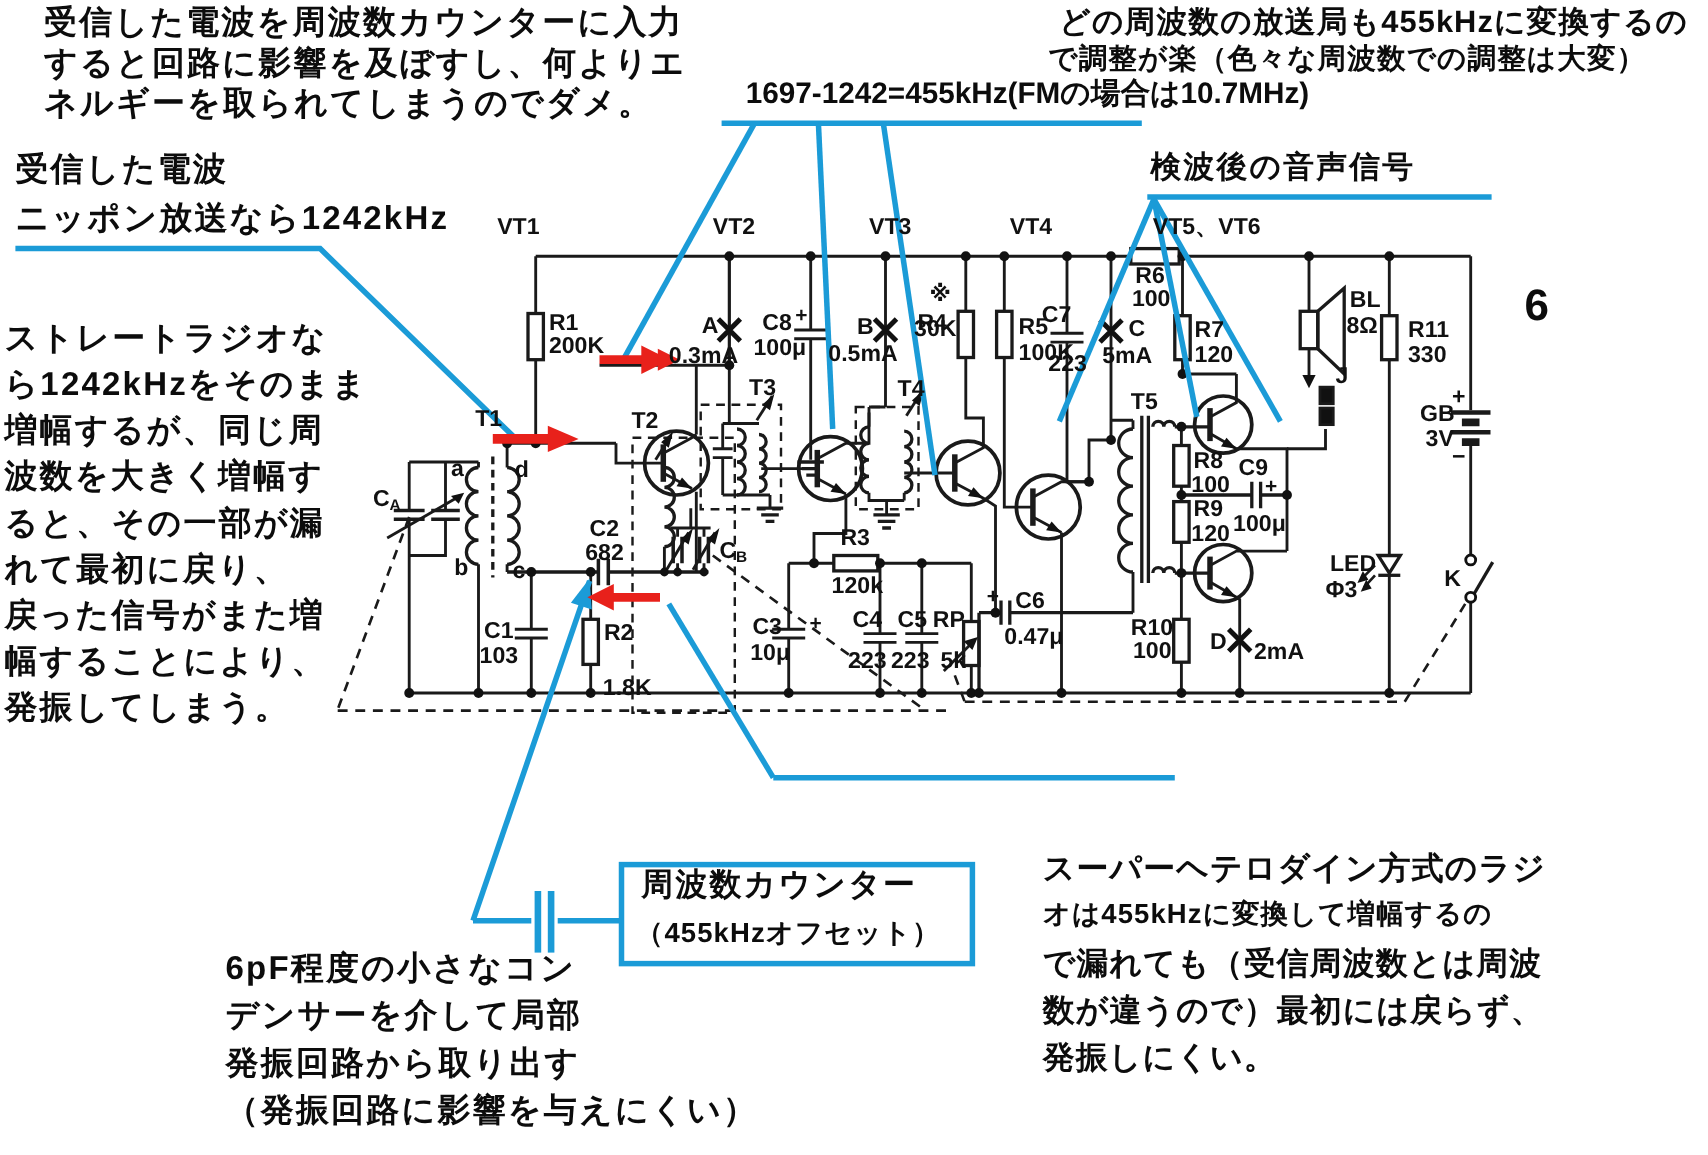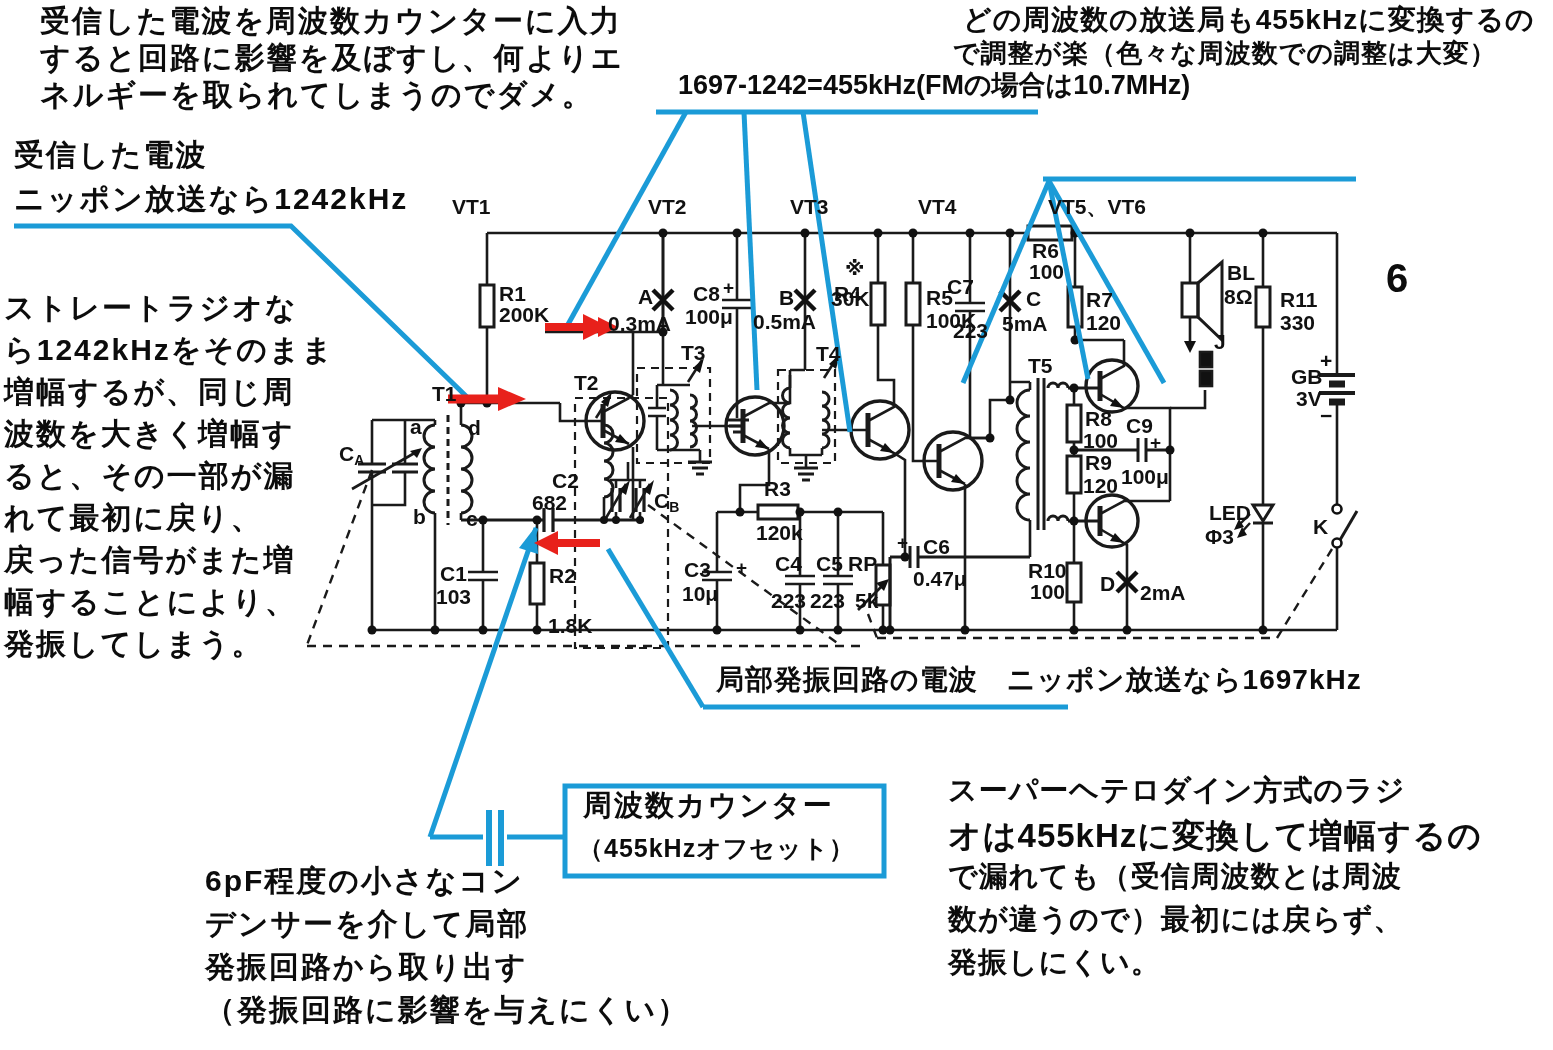--- a/index.html
+++ b/index.html
@@ -265,50 +265,50 @@
   <div class="note" style="left:14px;top:184px;">ニッポン放送なら1242kHz</div>
 </div>
 
 <div>
   <div class="note" style="left:963px;top:6px;font-size:28px;letter-spacing:1px;">どの周波数の放送局も455kHzに変換するの</div>
   <div class="note" style="left:953px;top:40px;font-size:26px;letter-spacing:1px;">で調整が楽（色々な周波数での調整は大変）</div>
 </div>
 
 <div class="note" style="left:678px;top:72px;font-size:27px;letter-spacing:0;">1697-1242=455kHz(FMの場合は10.7MHz)</div>
 
+<div class="note" style="left:1046px;top:138px;font-size:28px;">検波後の音声信号</div>
 
 <div>
   <div class="note" style="left:4px;top:293px;">ストレートラジオな</div>
   <div class="note" style="left:4px;top:335px;">ら1242kHzをそのまま</div>
   <div class="note" style="left:4px;top:377px;">増幅するが、同じ周</div>
   <div class="note" style="left:4px;top:419px;">波数を大きく増幅す</div>
   <div class="note" style="left:4px;top:461px;">ると、その一部が漏</div>
   <div class="note" style="left:4px;top:503px;">れて最初に戻り、</div>
   <div class="note" style="left:4px;top:545px;">戻った信号がまた増</div>
   <div class="note" style="left:4px;top:587px;">幅することにより、</div>
   <div class="note" style="left:4px;top:629px;">発振してしまう。</div>
 </div>
 
-<div class="note" style="left:716px;top:666px;font-size:28px;letter-spacing:1px;">局部発振回路の電波　ニッポン放送なら1697kHz</div>
 
 <div>
   <div class="note" style="left:583px;top:791px;font-size:29px;">周波数カウンター</div>
   <div class="note" style="left:578px;top:836px;font-size:25px;letter-spacing:1px;">（455kHzオフセット）</div>
 </div>
 
 <div>
   <div class="note" style="left:205px;top:866px;">6pF程度の小さなコン</div>
   <div class="note" style="left:205px;top:909px;">デンサーを介して局部</div>
   <div class="note" style="left:205px;top:952px;">発振回路から取り出す</div>
   <div class="note" style="left:205px;top:995px;">（発振回路に影響を与えにくい）</div>
 </div>
 
 <div>
   <div class="note" style="left:948px;top:776px;font-size:29px;letter-spacing:1px;">スーパーヘテロダイン方式のラジ</div>
-  <div class="note" style="left:948px;top:819px;font-size:33px;letter-spacing:1px;">オは455kHzに変換して増幅するの</div>
+  <div class="note" style="left:948px;top:819px;font-size:25px;letter-spacing:1px;">オは455kHzに変換して増幅するの</div>
   <div class="note" style="left:948px;top:862px;font-size:29px;letter-spacing:1px;">で漏れても（受信周波数とは周波</div>
   <div class="note" style="left:948px;top:905px;font-size:29px;letter-spacing:1px;">数が違うので）最初には戻らず、</div>
   <div class="note" style="left:948px;top:948px;font-size:29px;letter-spacing:1px;">発振しにくい。</div>
 </div>
 
 <div class="note" style="left:1386px;top:258px;font-size:40px;">6</div>
 
 <div class="cl" style="left:452px;top:196px;">VT1</div>
 <div class="cl" style="left:648px;top:196px;">VT2</div>
 <div class="cl" style="left:790px;top:196px;">VT3</div>
@@ -335,21 +335,21 @@
 <div class="cl" style="left:1083px;top:475px;">120</div>
 <div class="cl" style="left:1028px;top:560px;">R10</div>
 <div class="cl" style="left:1030px;top:581px;">100</div>
 <div class="cl" style="left:1280px;top:289px;">R11</div>
 <div class="cl" style="left:1280px;top:312px;">330</div>
 <div class="cl" style="left:848px;top:553px;">RP</div>
 <div class="cl" style="left:855px;top:590px;">5k</div>
 
 <div class="cl" style="left:440px;top:563px;">C1</div>
 <div class="cl" style="left:436px;top:586px;">103</div>
-<div class="cl" style="left:536px;top:470px;margin-left:16px;">C2</div>
+<div class="cl" style="left:536px;top:470px;">C2</div>
 <div class="cl" style="left:532px;top:492px;">682</div>
 <div class="cl" style="left:684px;top:559px;">C3</div>
 <div class="cl" style="left:682px;top:583px;">10μ</div>
 <div class="cl" style="left:736px;top:558px;font-size:19px;">+</div>
 <div class="cl" style="left:775px;top:553px;">C4</div>
 <div class="cl" style="left:771px;top:590px;">223</div>
 <div class="cl" style="left:816px;top:553px;">C5</div>
 <div class="cl" style="left:810px;top:590px;">223</div>
 <div class="cl" style="left:897px;top:533px;font-size:19px;">+</div>
 <div class="cl" style="left:923px;top:536px;">C6</div>
@@ -366,21 +366,21 @@
 <div class="cl" style="left:638px;top:286px;">A</div>
 <div class="cl" style="left:608px;top:313px;">0.3mA</div>
 <div class="cl" style="left:779px;top:287px;">B</div>
 <div class="cl" style="left:753px;top:311px;">0.5mA</div>
 <div class="cl" style="left:1026px;top:288px;">C</div>
 <div class="cl" style="left:1002px;top:313px;">5mA</div>
 <div class="cl" style="left:1100px;top:573px;">D</div>
 <div class="cl" style="left:1140px;top:582px;">2mA</div>
 <div class="cl" style="left:845px;top:258px;font-size:20px;">※</div>
 
-<div class="cl" style="left:432px;top:383px;">T1</div>
+<div class="cl" style="left:432px;top:370px;">T1</div>
 <div class="cl" style="left:574px;top:372px;">T2</div>
 <div class="cl" style="left:681px;top:342px;">T3</div>
 <div class="cl" style="left:816px;top:343px;">T4</div>
 <div class="cl" style="left:1028px;top:355px;">T5</div>
 <div class="cl" style="left:410px;top:416px;">a</div>
 <div class="cl" style="left:413px;top:506px;">b</div>
 <div class="cl" style="left:466px;top:508px;">c</div>
 <div class="cl" style="left:468px;top:417px;">d</div>
 <div class="cl" style="left:339px;top:443px;"><span>C</span><span class="sub">A</span></div>
 <div class="cl" style="left:654px;top:490px;"><span>C</span><span class="sub">B</span></div>

